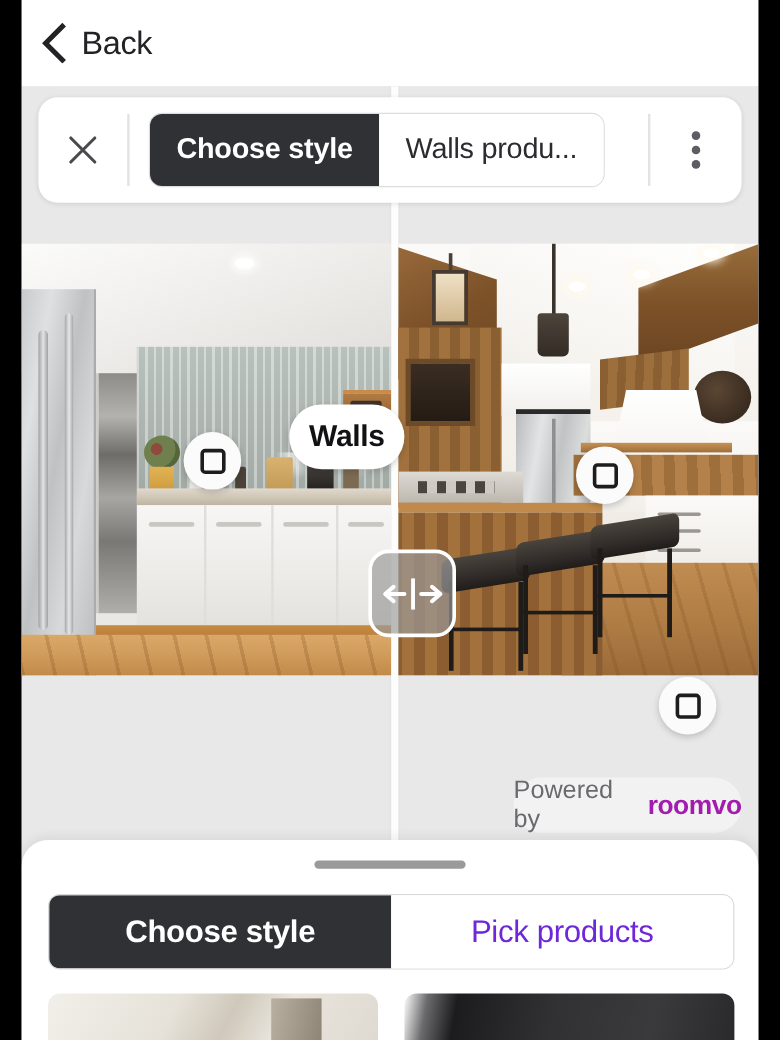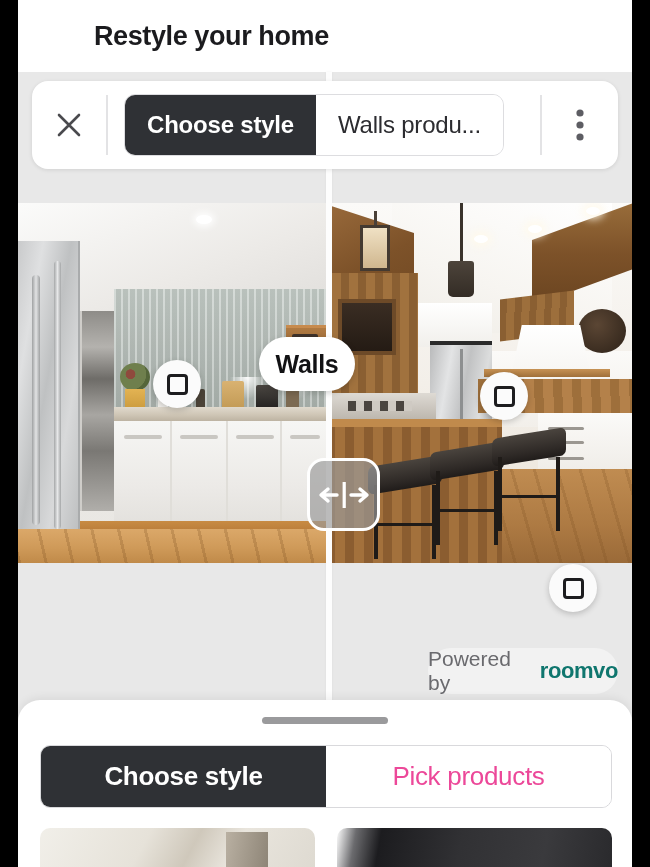--- a/index.html
+++ b/index.html
@@ -378,21 +378,21 @@
     border-radius: 40px;
     display:flex; align-items:center; justify-content:center;
     font-weight: 700;
     color: #121214;
     letter-spacing: -0.3px;
     box-shadow: 0 2px 6px rgba(0,0,0,.18);
     cursor: pointer;
     z-index: 7;
     white-space: nowrap;
   }
-  #pill-walls       { left: 241px; top: 265px; width: 96px; height: 54px; font-size: 25px; }
+  #pill-walls       { left: 223px; top: 265px; width: 96px; height: 54px; font-size: 25px; }
   #pill-countertops { left: 380px; top: 393px; width: 156px; height: 56px; font-size: 25px; }
   #pill-floors      { left: 157px; top: 492px; width: 102px; height: 55px; font-size: 25px; }
 
   
   .marker {
     position: absolute;
     width: 48px; height: 48px;
     border-radius: 50%;
     background: #fbfbfb;
     box-shadow: 0 2px 6px rgba(0,0,0,.20);
@@ -414,21 +414,21 @@
     position: absolute;
     left: 410px; top: 576px;
     width: 190px; height: 46px;
     background: #f2f2f2;
     border-radius: 24px;
     display:flex; align-items:center; justify-content:center;
     gap: 23px;
     z-index: 5;
   }
   #powered-text { font-size: 21px; color: #6a6a6e; font-weight: 500; }
-  #roomvo-text  { font-size: 22px; color: #0f766e; font-weight: 700; letter-spacing:-0.4px; }
+  #roomvo-text  { font-size: 22px; color: #a21caf; font-weight: 700; letter-spacing:-0.4px; }
 
   
   #bottom-sheet {
     position: absolute;
     left: 0; top: 628px;     
     width: 614px; height: 167px;
     background: #ffffff;
     border-radius: 22px 22px 0 0;
     z-index: 9;
     box-shadow: 0 -2px 10px rgba(0,0,0,.07);
@@ -444,21 +444,21 @@
     width: 572px; height: 63px;
     display:flex;
     border: 1.5px solid #d9d9dc;
     border-radius: 10px;
     overflow:hidden;
   }
   .sheet-tab {
     flex: 1;
     display:flex; align-items:center; justify-content:center;
     font-size: 26px;
-    color: #ec4899;
+    color: #6d28d9;
     font-weight: 500;
     letter-spacing:-0.3px;
     cursor:pointer;
     background:#ffffff;
   }
   .sheet-tab.active { background: #2f3135; color:#ffffff; font-weight:600; }
 
   #thumb-row {
     position:absolute; left: 22px; top: 128px;
     width: 572px; height: 39px;
@@ -482,21 +482,26 @@
     background: linear-gradient(100deg,#ffffff 0%,#6b6b6e 7%,#1c1c1f 16%,#313134 45%,#3a3a3d 75%,#2a2a2d 100%);
   }
 </style>
 </head>
 <body>
 
 <div id="device">
 <div id="viewport">
 
   <div id="header">
-    <div id="page-title">Restyle your home</div>
+    <div id="back-btn">
+      <svg id="back-chevron" viewBox="0 0 26 34">
+        <path d="M20 3 L6 17 L20 31" fill="none" stroke="#232326" stroke-width="4.2" stroke-linecap="square" stroke-linejoin="miter"></path>
+      </svg>
+      <span id="back-label">Back</span>
+    </div>
   </div>
 
   <div id="body-area">
 
     <div id="split-line"></div>
 
     <div id="photo-area">
 
       <div class="photo-half" id="photo-left">
         <div id="left-scene">

